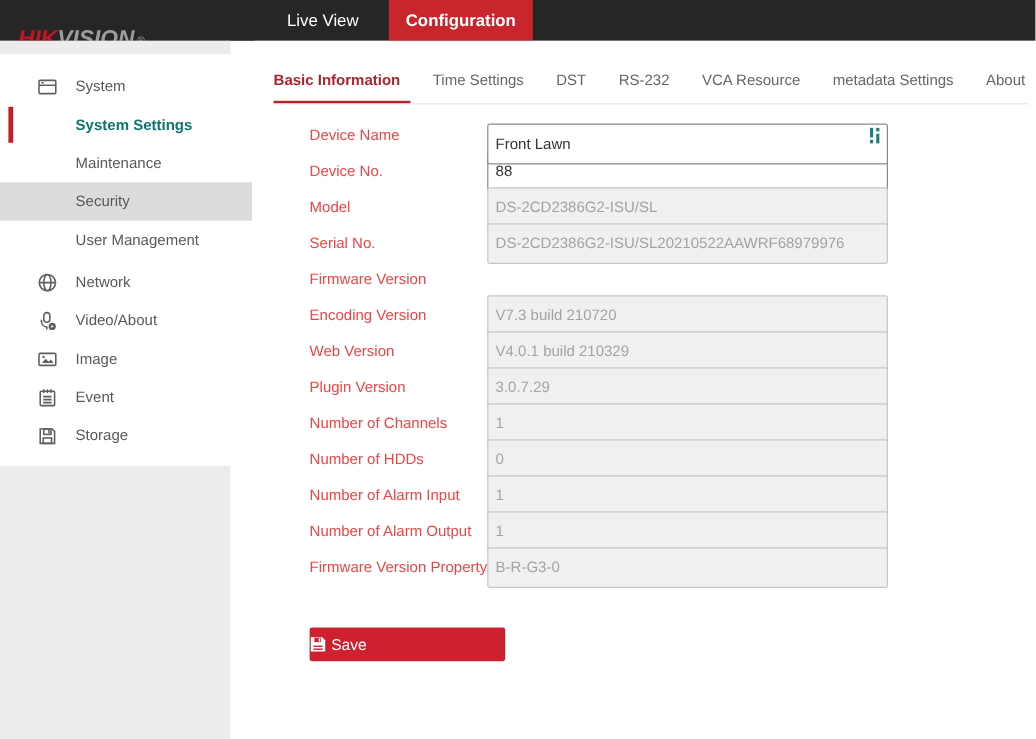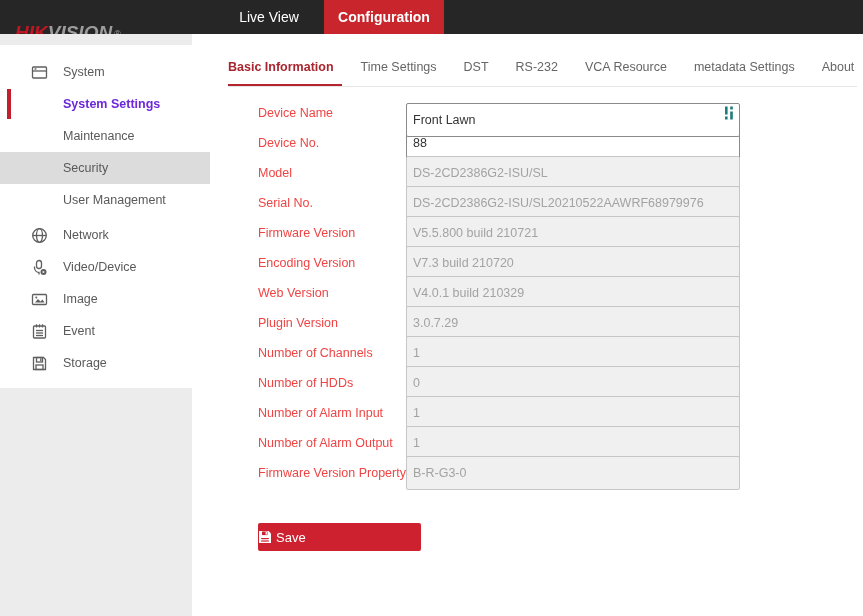--- a/index.html
+++ b/index.html
@@ -37,21 +37,21 @@
     position:absolute; left:0; top:11px; width:210px;
     background:#fff; padding:11px 0 9px 0;
   }
   .menu-item {
     height:32px; display:flex; align-items:center; position:relative;
     font-size:12.5px; color:#595959; cursor:pointer;
   }
   .menu-item.group-gap { margin-top:3px; }
   .menu-item .micon { position:absolute; left:31px; width:17px; height:17px; display:flex; }
   .menu-item .mlabel { padding-left:63px; }
-  .menu-item.selected .mlabel { color:#6d28d9; font-weight:bold; }
+  .menu-item.selected .mlabel { color:#0f766e; font-weight:bold; }
   .menu-item.selected::before {
     content:""; position:absolute; left:7px; top:1px; bottom:1px; width:4px;
     background:#c31e2b;
   }
   .menu-item.hovered { background:#dcdcdc; }
   .micon svg { stroke:#5f5f5f; fill:none; stroke-width:1.3; }
 
   
   .content { position:absolute; left:212px; top:34px; width:651px; height:582px; background:#fff; }
 
@@ -149,21 +149,21 @@
     <div class="menu-item">
       <span class="micon">
         <svg viewBox="0 0 17 17" width="17" height="17">
             <rect x="5.5" y="1.5" width="5" height="8" rx="2.5"></rect>
             <path d="M3.5 7.5 v1.5 a5 5 0 0 0 5 4.5"></path>
             <line x1="8" y1="13.5" x2="8" y2="15.5"></line>
             <circle cx="12.5" cy="13" r="3" fill="#5f5f5f" stroke="none"></circle>
             <path d="M11.7 11.8 l2.2 1.2 -2.2 1.2 z" fill="#fff" stroke="none"></path>
           </svg>
       </span>
-      <span class="mlabel">Video/Device</span>
+      <span class="mlabel">Video/About</span>
     </div>
 
     <div class="menu-item">
       <span class="micon">
         <svg viewBox="0 0 17 17" width="17" height="17">
             <rect x="1.5" y="3.5" width="14" height="10" rx="1"></rect>
             <path d="M4 11.5 l3-3.5 2.5 2.5 2-2 2 3 z" fill="#5f5f5f" stroke="none"></path>
             <circle cx="5.3" cy="6.5" r="1" fill="#5f5f5f" stroke="none"></circle>
           </svg>
       </span>
@@ -241,21 +241,20 @@
       <input type="text" class="ro" readonly="" value="DS-2CD2386G2-ISU/SL" style="">
     </div>
 
     <div class="form-row">
       <label>Serial No.</label>
       <input type="text" class="ro" readonly="" value="DS-2CD2386G2-ISU/SL20210522AAWRF68979976" style="">
     </div>
 
     <div class="form-row">
       <label>Firmware Version</label>
-      <input type="text" class="ro" readonly="" value="V5.5.800 build 210721" style="">
     </div>
 
     <div class="form-row">
       <label>Encoding Version</label>
       <input type="text" class="ro" readonly="" value="V7.3 build 210720" style="">
     </div>
 
     <div class="form-row">
       <label>Web Version</label>
       <input type="text" class="ro" readonly="" value="V4.0.1 build 210329" style="">

